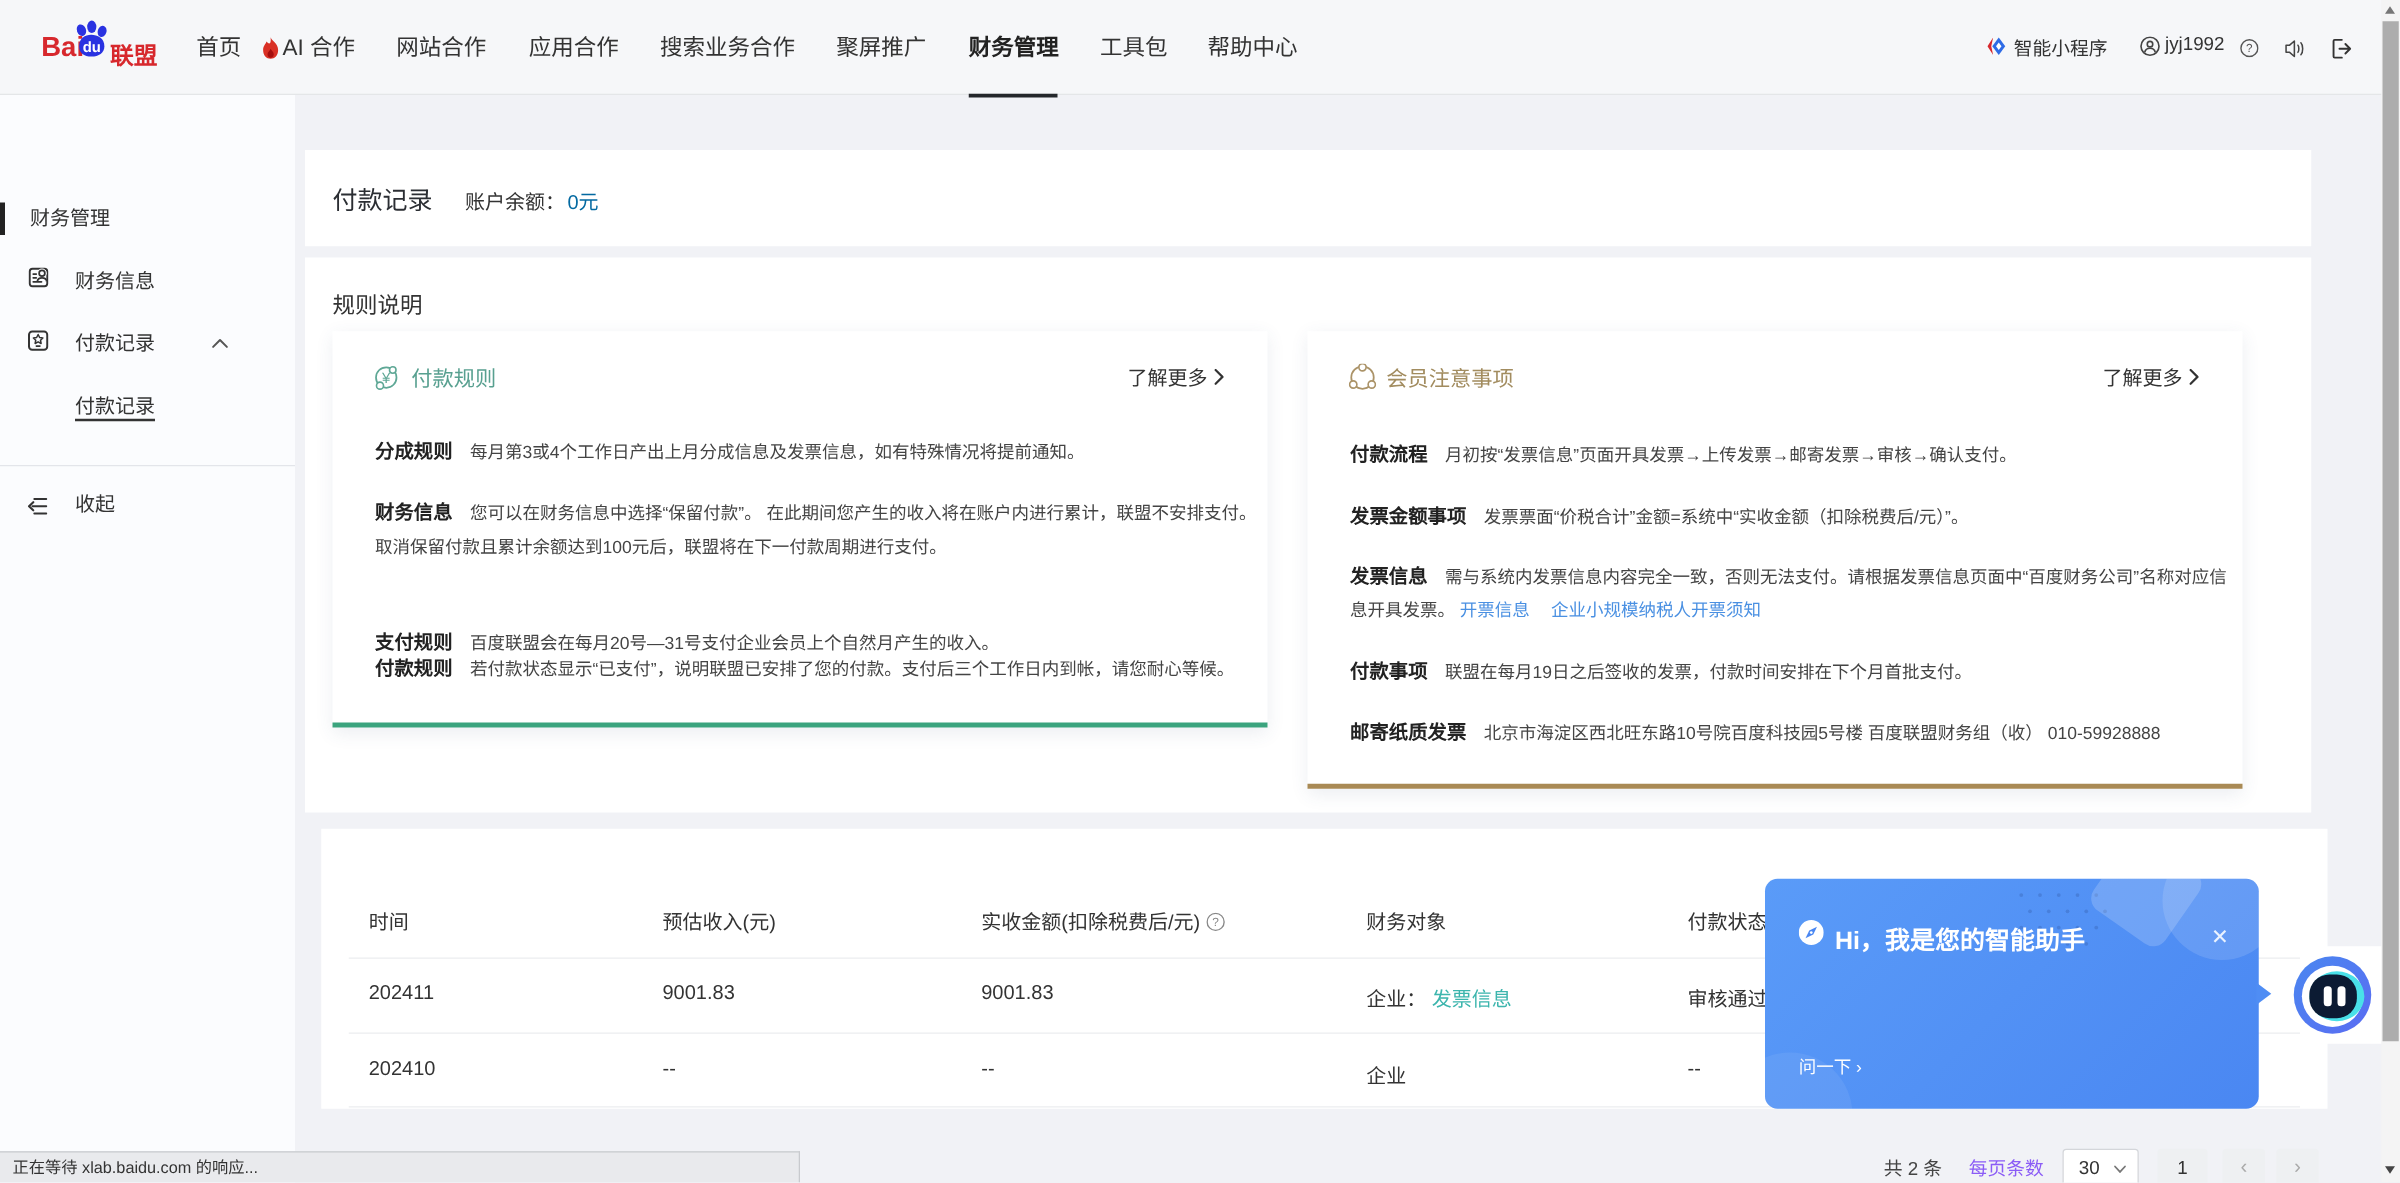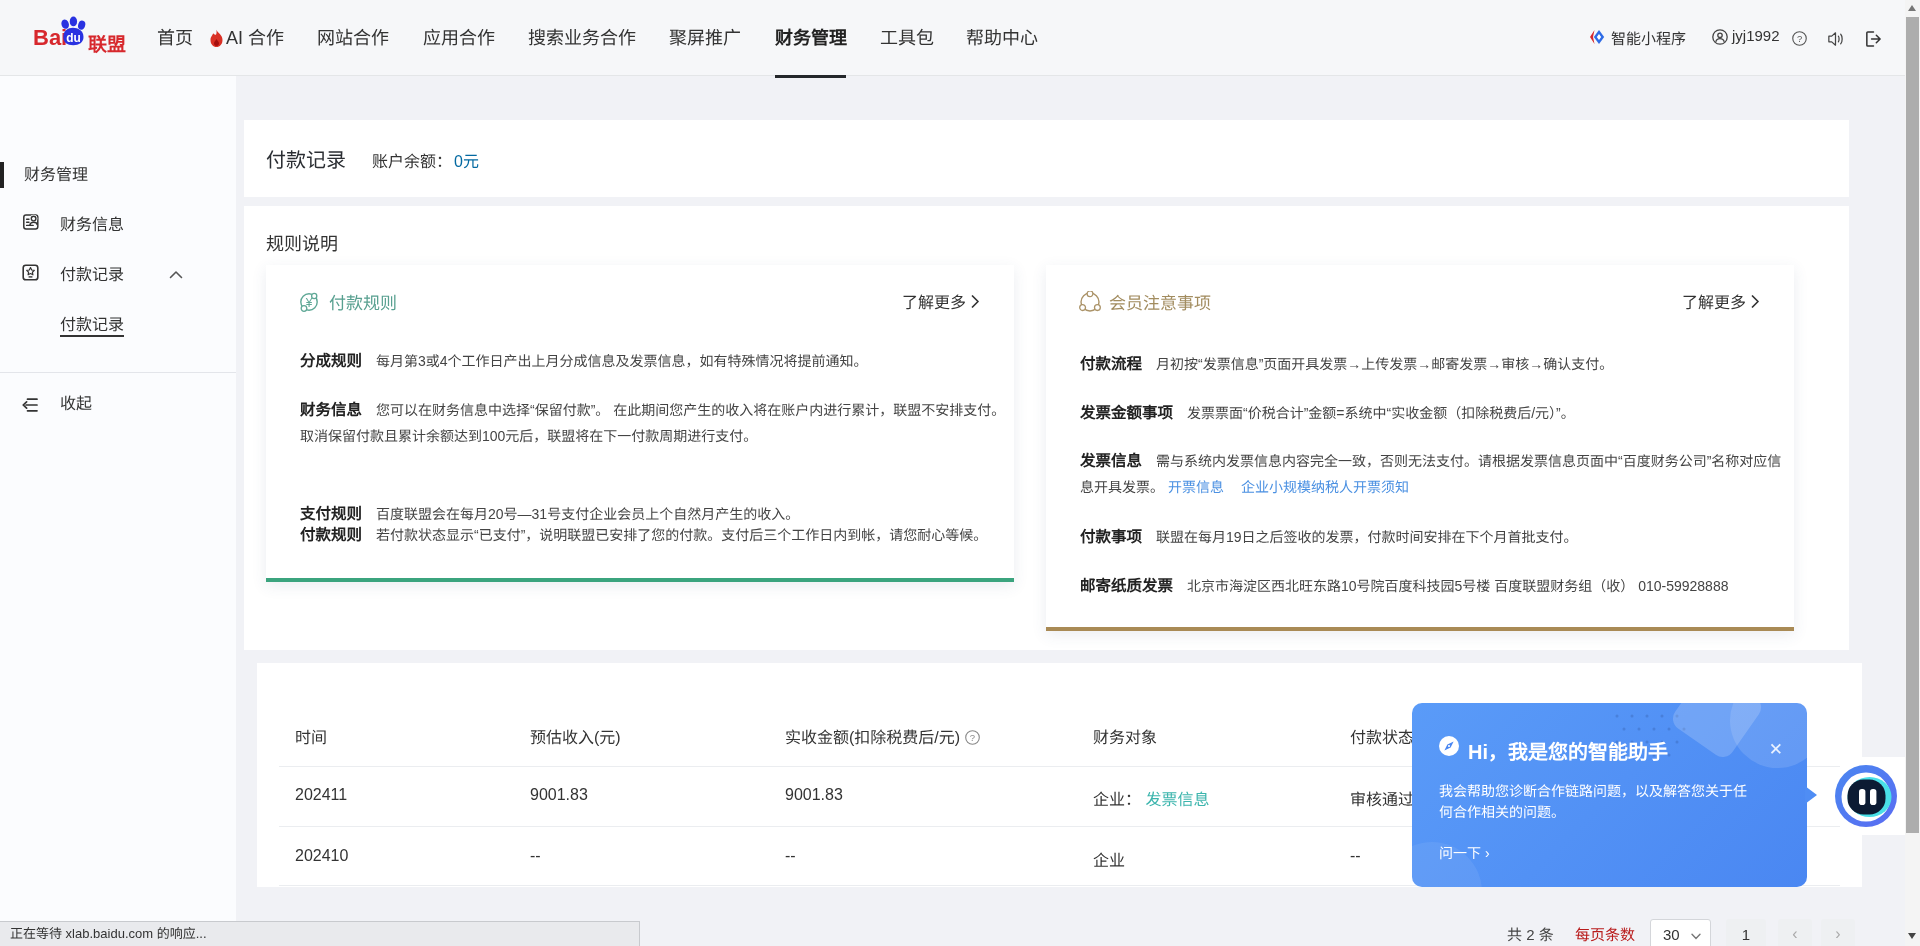--- a/index.html
+++ b/index.html
@@ -211,21 +211,21 @@
   <div class="tline" style="top:163px;"></div>
 
   <div class="td" style="left:38px; top:184px;">202410</div>
   <div class="td" style="left:273px; top:184px;">--</div>
   <div class="td" style="left:528px; top:184px;">--</div>
   <div class="td" style="left:836px; top:184px;">企业</div>
   <div class="td" style="left:1093px; top:184px;">--</div>
   <div class="tline" style="top:222px;"></div>
 
   <div class="abs" style="left:1250px; top:260px; font-size:15px; color:#444;">共 2 条</div>
-  <div class="abs" style="left:1318px; top:260px; font-size:15px; color:#b91c1c;">每页条数</div>
+  <div class="abs" style="left:1318px; top:260px; font-size:15px; color:#8b5cf6;">每页条数</div>
   <div class="abs" style="left:1393px; top:256px; width:61px; height:32px; background:#fff; border:1px solid #d4d6da; border-radius:3px; font-size:15px; color:#333; line-height:30px; padding-left:12px;">30 <svg style="margin-left:7px;" width="10" height="7" viewBox="0 0 10 7">
         <path d="M1 1.2 L5 5.5 L9 1.2" fill="none" stroke="#777" stroke-width="1.4" stroke-linecap="round"></path>
       </svg></div>
   <div class="abs" style="left:1469px; top:256px; width:40px; height:32px; background:#eef0f2; border-radius:3px; text-align:center; line-height:32px; font-size:15px; color:#333;">1</div>
   <div class="abs" style="left:1521px; top:256px; width:34px; height:32px; background:#eef0f2; border-radius:3px; text-align:center; line-height:30px; font-size:16px; color:#aaa;">‹</div>
   <div class="abs" style="left:1564px; top:256px; width:34px; height:32px; background:#eef0f2; border-radius:3px; text-align:center; line-height:30px; font-size:16px; color:#aaa;">›</div>
 </div>
 
 <div class="abs" style="left:1848px; top:757px; width:72px; height:78px; background:#fff; border-radius:14px 0 0 14px;"></div>
 <svg class="abs" style="left:1834px; top:764px;" width="64" height="64" viewBox="0 0 64 64">
@@ -270,21 +270,20 @@
     </g>
   </svg>
   <div style="position:absolute; right:55px; top:-25px; width:70px; height:70px; background:rgba(255,255,255,0.18); border-radius:12px; transform:rotate(35deg);"></div>
   <svg style="position:absolute; left:27px; top:33px;" width="20" height="20" viewBox="0 0 20 20">
     <circle cx="10" cy="10" r="10" fill="#fff"></circle>
     <path d="M14.6 5.4 L11.6 11.6 L5.4 14.6 L8.4 8.4 Z" fill="#4a87f2"></path>
     <circle cx="10" cy="10" r="1.1" fill="#fff"></circle>
   </svg>
   <div style="position:absolute; left:56px; top:33px; font-size:20px; font-weight:bold; color:#fff;">Hi，我是您的智能助手</div>
   <div style="position:absolute; right:24px; top:36px; font-size:17px; color:#eaf2ff;">✕</div>
-  <div style="position:absolute; left:27px; top:78px; width:348px; font-size:14px; line-height:21px; color:#fff;">我会帮助您诊断合作链路问题，以及解答您关于任<br>何合作相关的问题。</div>
   <div style="position:absolute; left:27px; top:139px; font-size:14px; color:#fff;">问一下 ›</div>
 </div>
 <div id="popup-arrow"></div>
 
 <div id="scrollbar">
   <div style="position:absolute; left:3px; top:5px; width:0; height:0; border-left:4.5px solid transparent; border-right:4.5px solid transparent; border-bottom:6px solid #767676;"></div>
   <div id="sb-thumb"></div>
   <div style="position:absolute; left:3px; top:933px; width:0; height:0; border-left:4.5px solid transparent; border-right:4.5px solid transparent; border-top:6px solid #444;"></div>
 </div>
 

